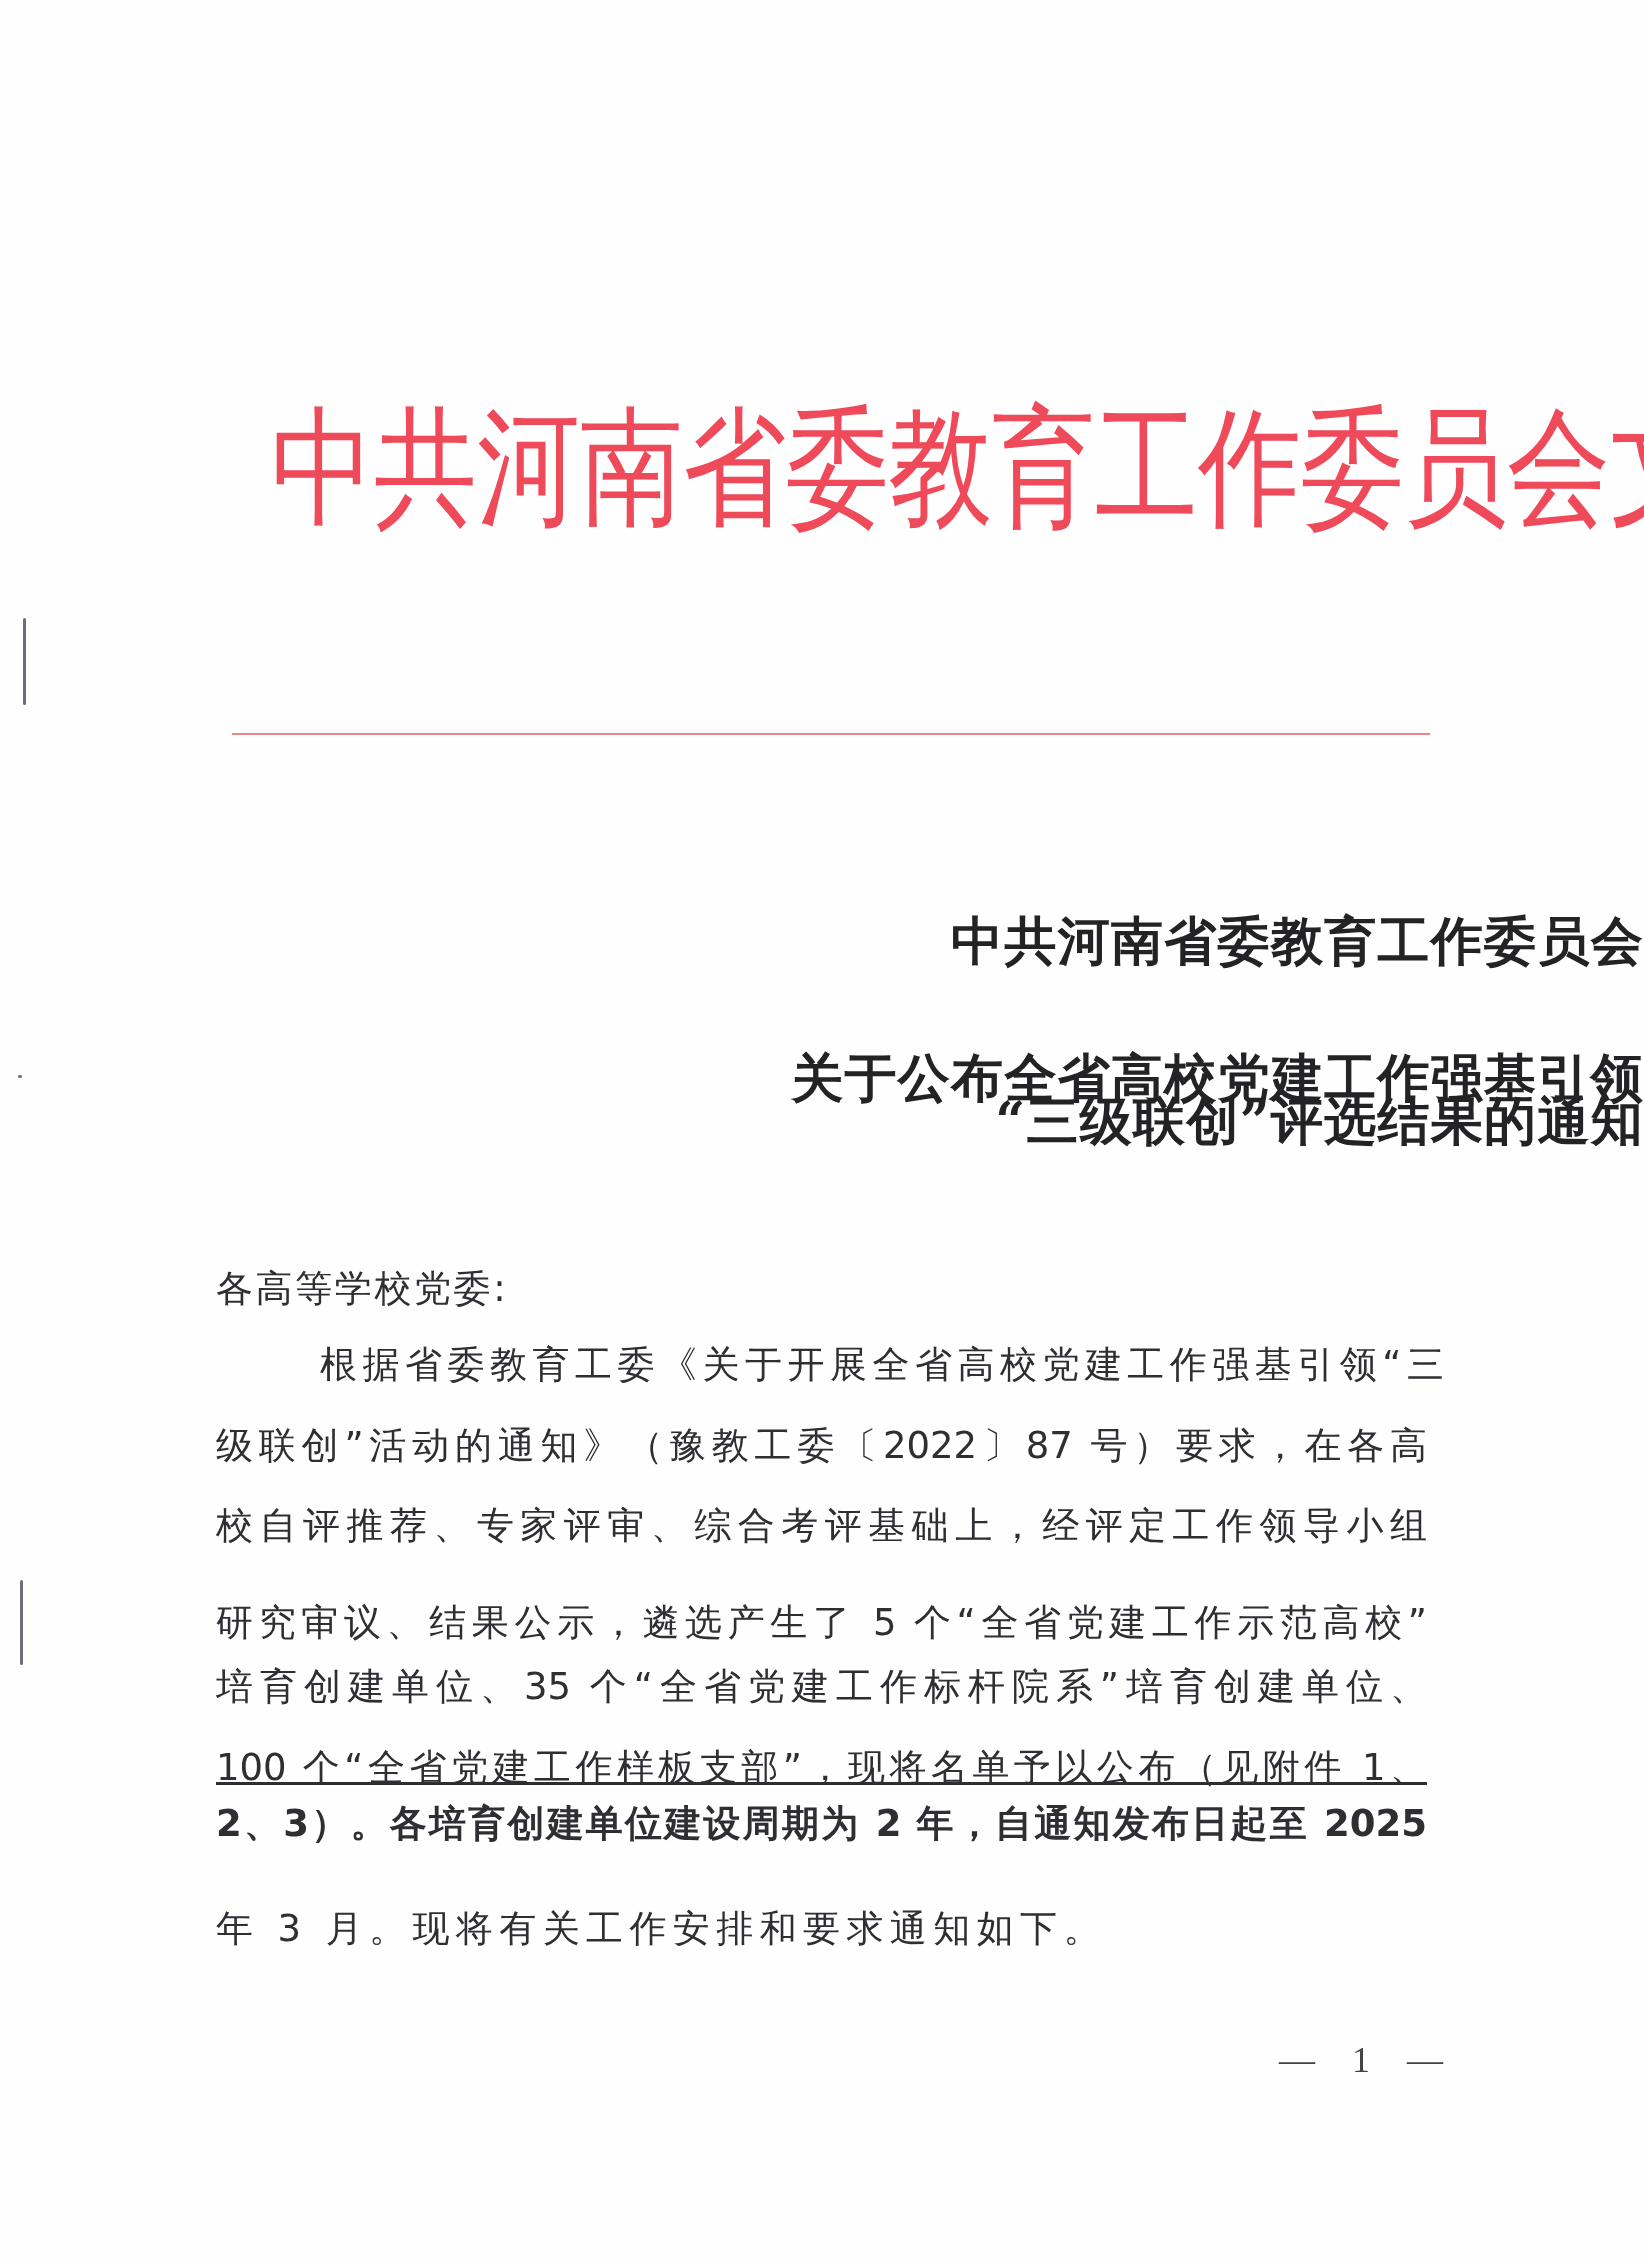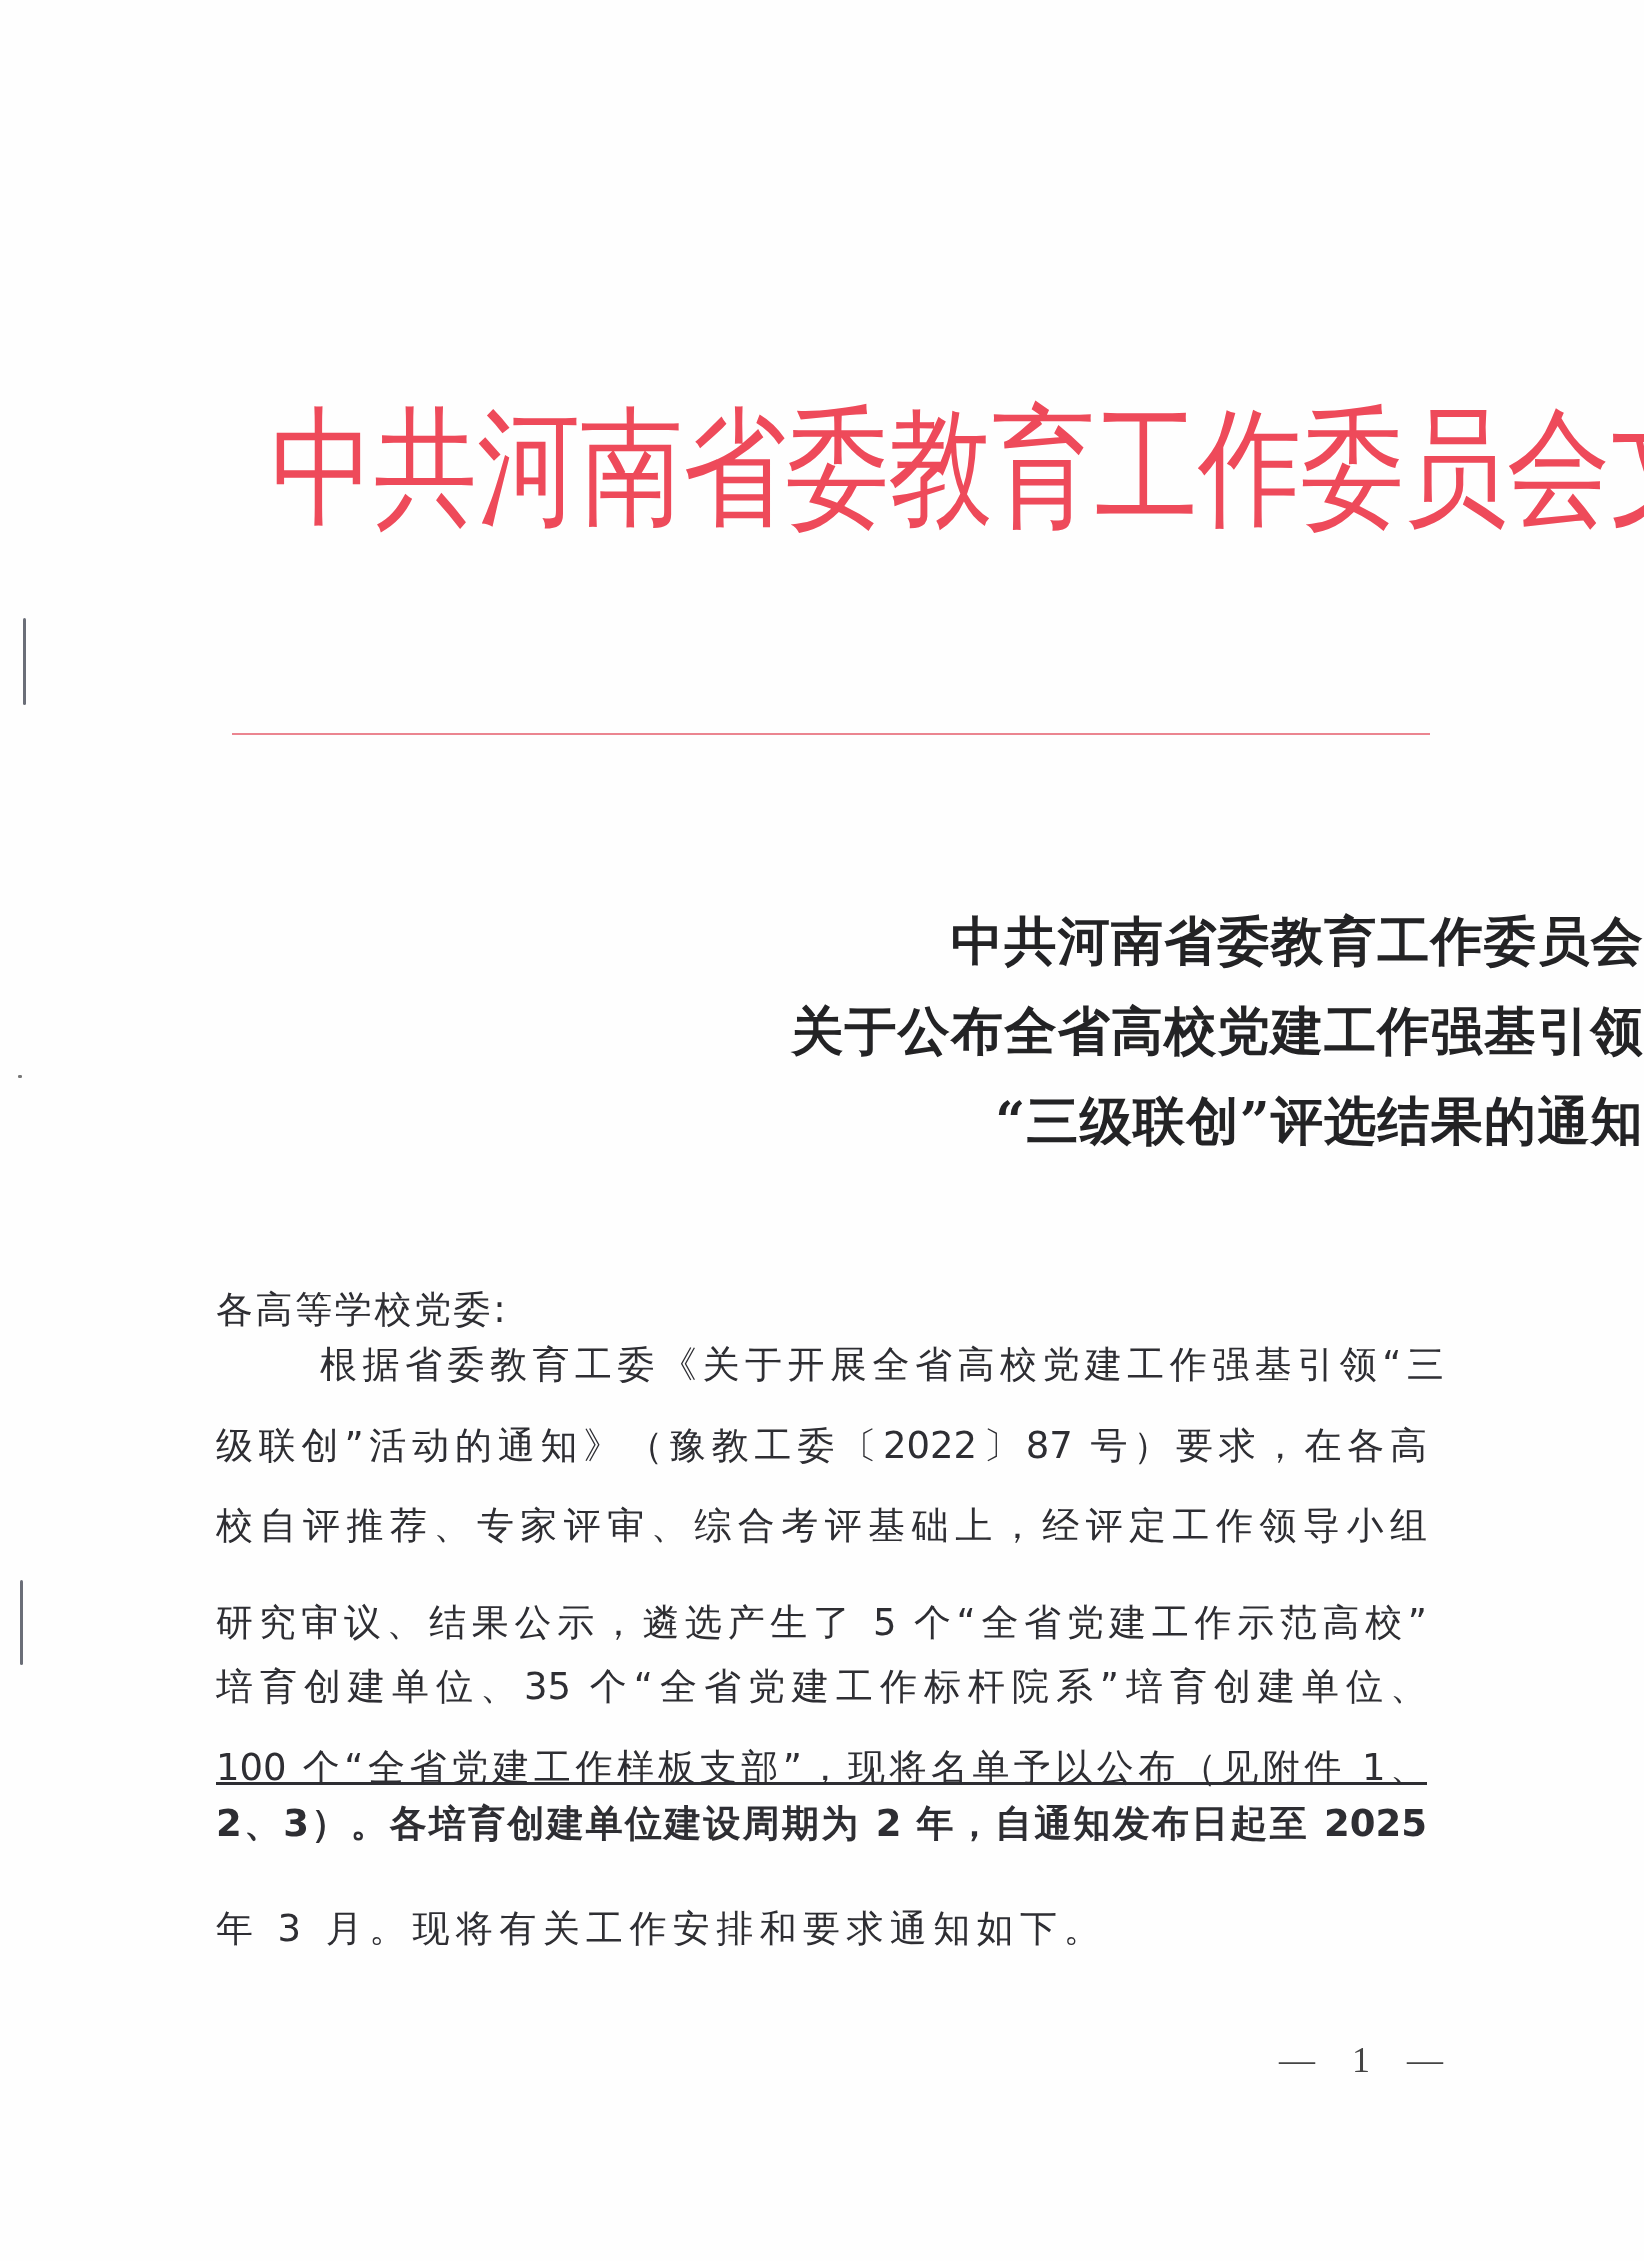--- a/index.html
+++ b/index.html
@@ -21,21 +21,21 @@
   .title { position: absolute; left: 0; width: 1644px; text-align: right;
            font-family: "DejaVu Serif", "Liberation Serif", serif; font-weight: bold;
            font-size: 52px; line-height: 1; color: #232325; letter-spacing: 1.3px; }
   .body-text { position: absolute; left: 216px; width: 1211px; font-size: 37px;
                font-family: "DejaVu Sans", "Liberation Sans", sans-serif; color: #2e2e33;
                line-height: 1; white-space: nowrap; }
   .body-line { position: absolute; left: 0; width: 1211px; display: block;
                text-align: justify; text-align-last: justify; }
   .salutation { position: absolute; left: 216px; top: 1264px; font-size: 37px;
                 font-family: "DejaVu Sans", "Liberation Sans", sans-serif; color: #2e2e33;
-                letter-spacing: 2.6px; margin-top: 21px; }
+                letter-spacing: 2.6px; }
   .page-number { position: absolute; left: 1279px; top: 2039px; font-size: 36px;
                  font-family: "Liberation Serif", "DejaVu Serif", serif; color: #444;
                  letter-spacing: 14px; }
 </style>
 </head>
 <body>
 
 <div class="page">
 
   <div class="margin-mark" style="left:23px; top:618px; height:87px;"></div>
@@ -56,21 +56,21 @@
       <span>委</span>
       <span>员</span>
       <span>会</span>
       <span>文</span>
     </div>
 
 
   <div class="red-rule"></div>
 
   <div class="title" style="top:915px;">中共河南省委教育工作委员会</div>
-  <div class="title" style="top:1005px;">关于公布全省高校党建工作强基引领</div>
+  <div class="title" style="top:1052px;">关于公布全省高校党建工作强基引领</div>
   <div class="title" style="top:1095px;">“三级联创”评选结果的通知</div>
 
   <div class="salutation">各高等学校党委:</div>
 
   <div class="body-text" style="top:1346px;">
     <span class="body-line" style="top:0px; left:87px; width:1124px;margin-left:17px;">根据省委教育工委《关于开展全省高校党建工作强基引领“三</span>
     <span class="body-line" style="top:81px;">级联创”活动的通知》（豫教工委〔2022〕87 号）要求，在各高</span>
     <span class="body-line" style="top:161px;">校自评推荐、专家评审、综合考评基础上，经评定工作领导小组</span>
     <span class="body-line" style="top:242px;margin-top:16px;">研究审议、结果公示，遴选产生了 5 个“全省党建工作示范高校”</span>
     <span class="body-line" style="top:322px;">培育创建单位、35 个“全省党建工作标杆院系”培育创建单位、</span>

